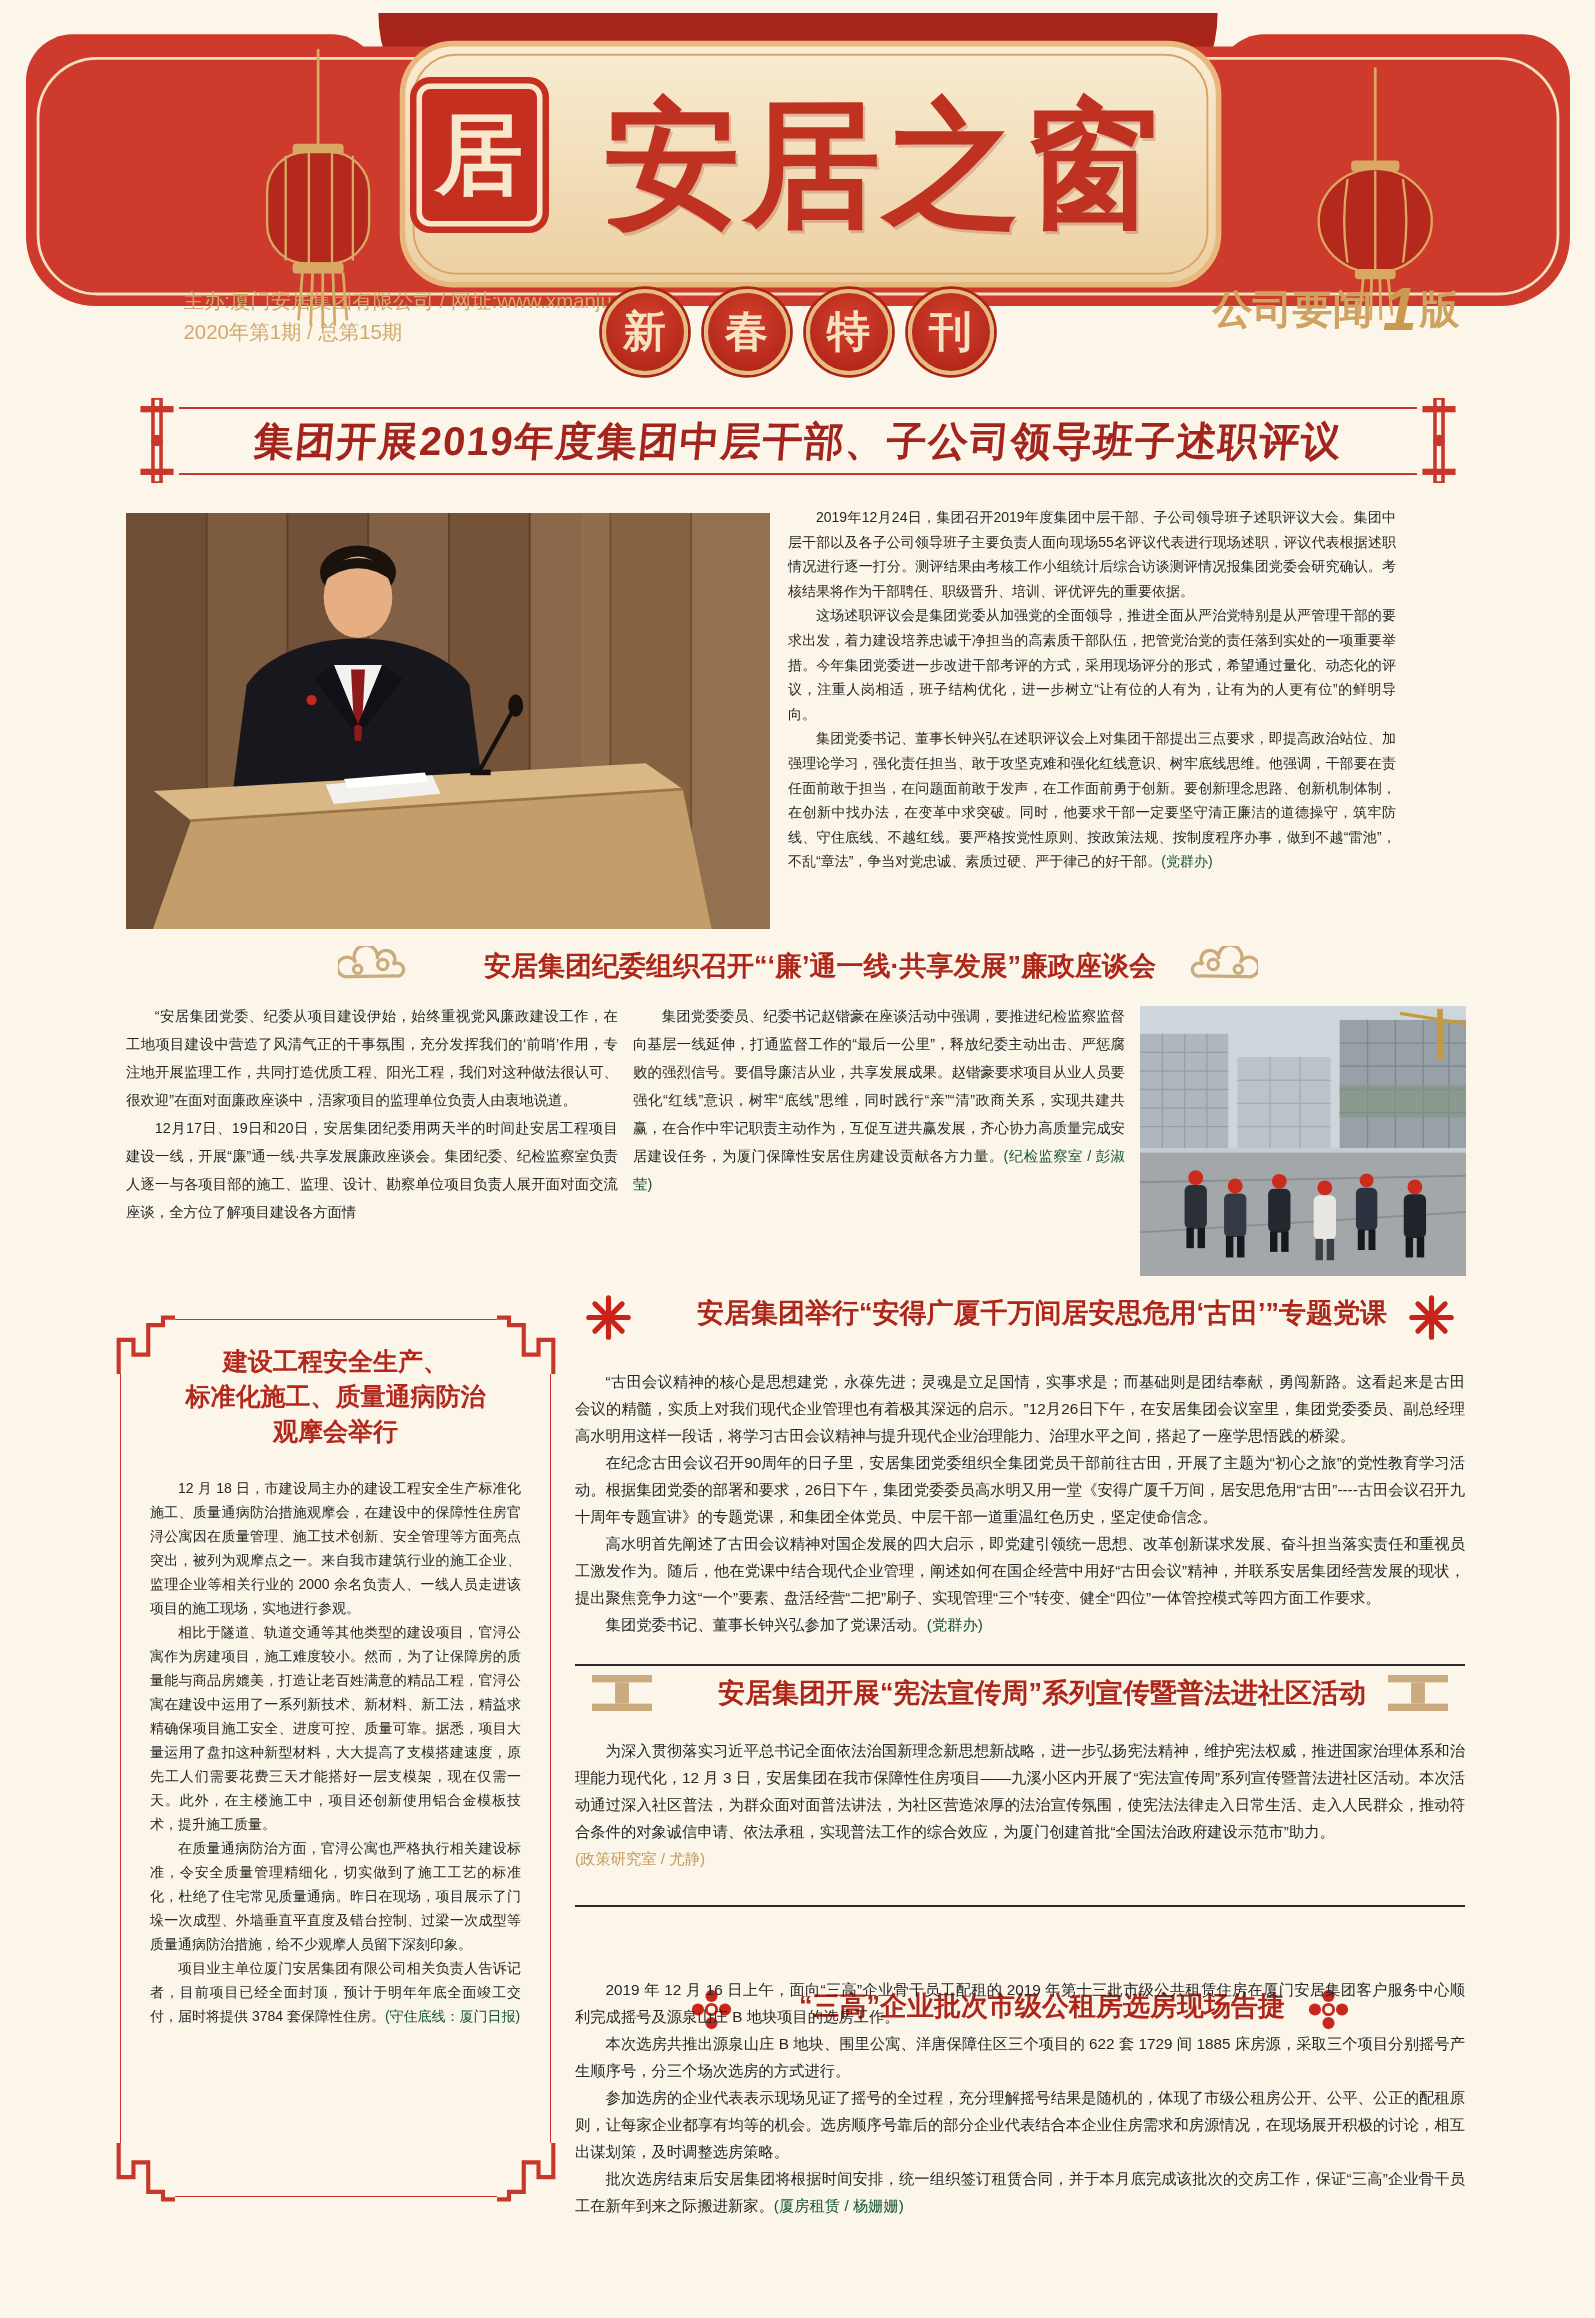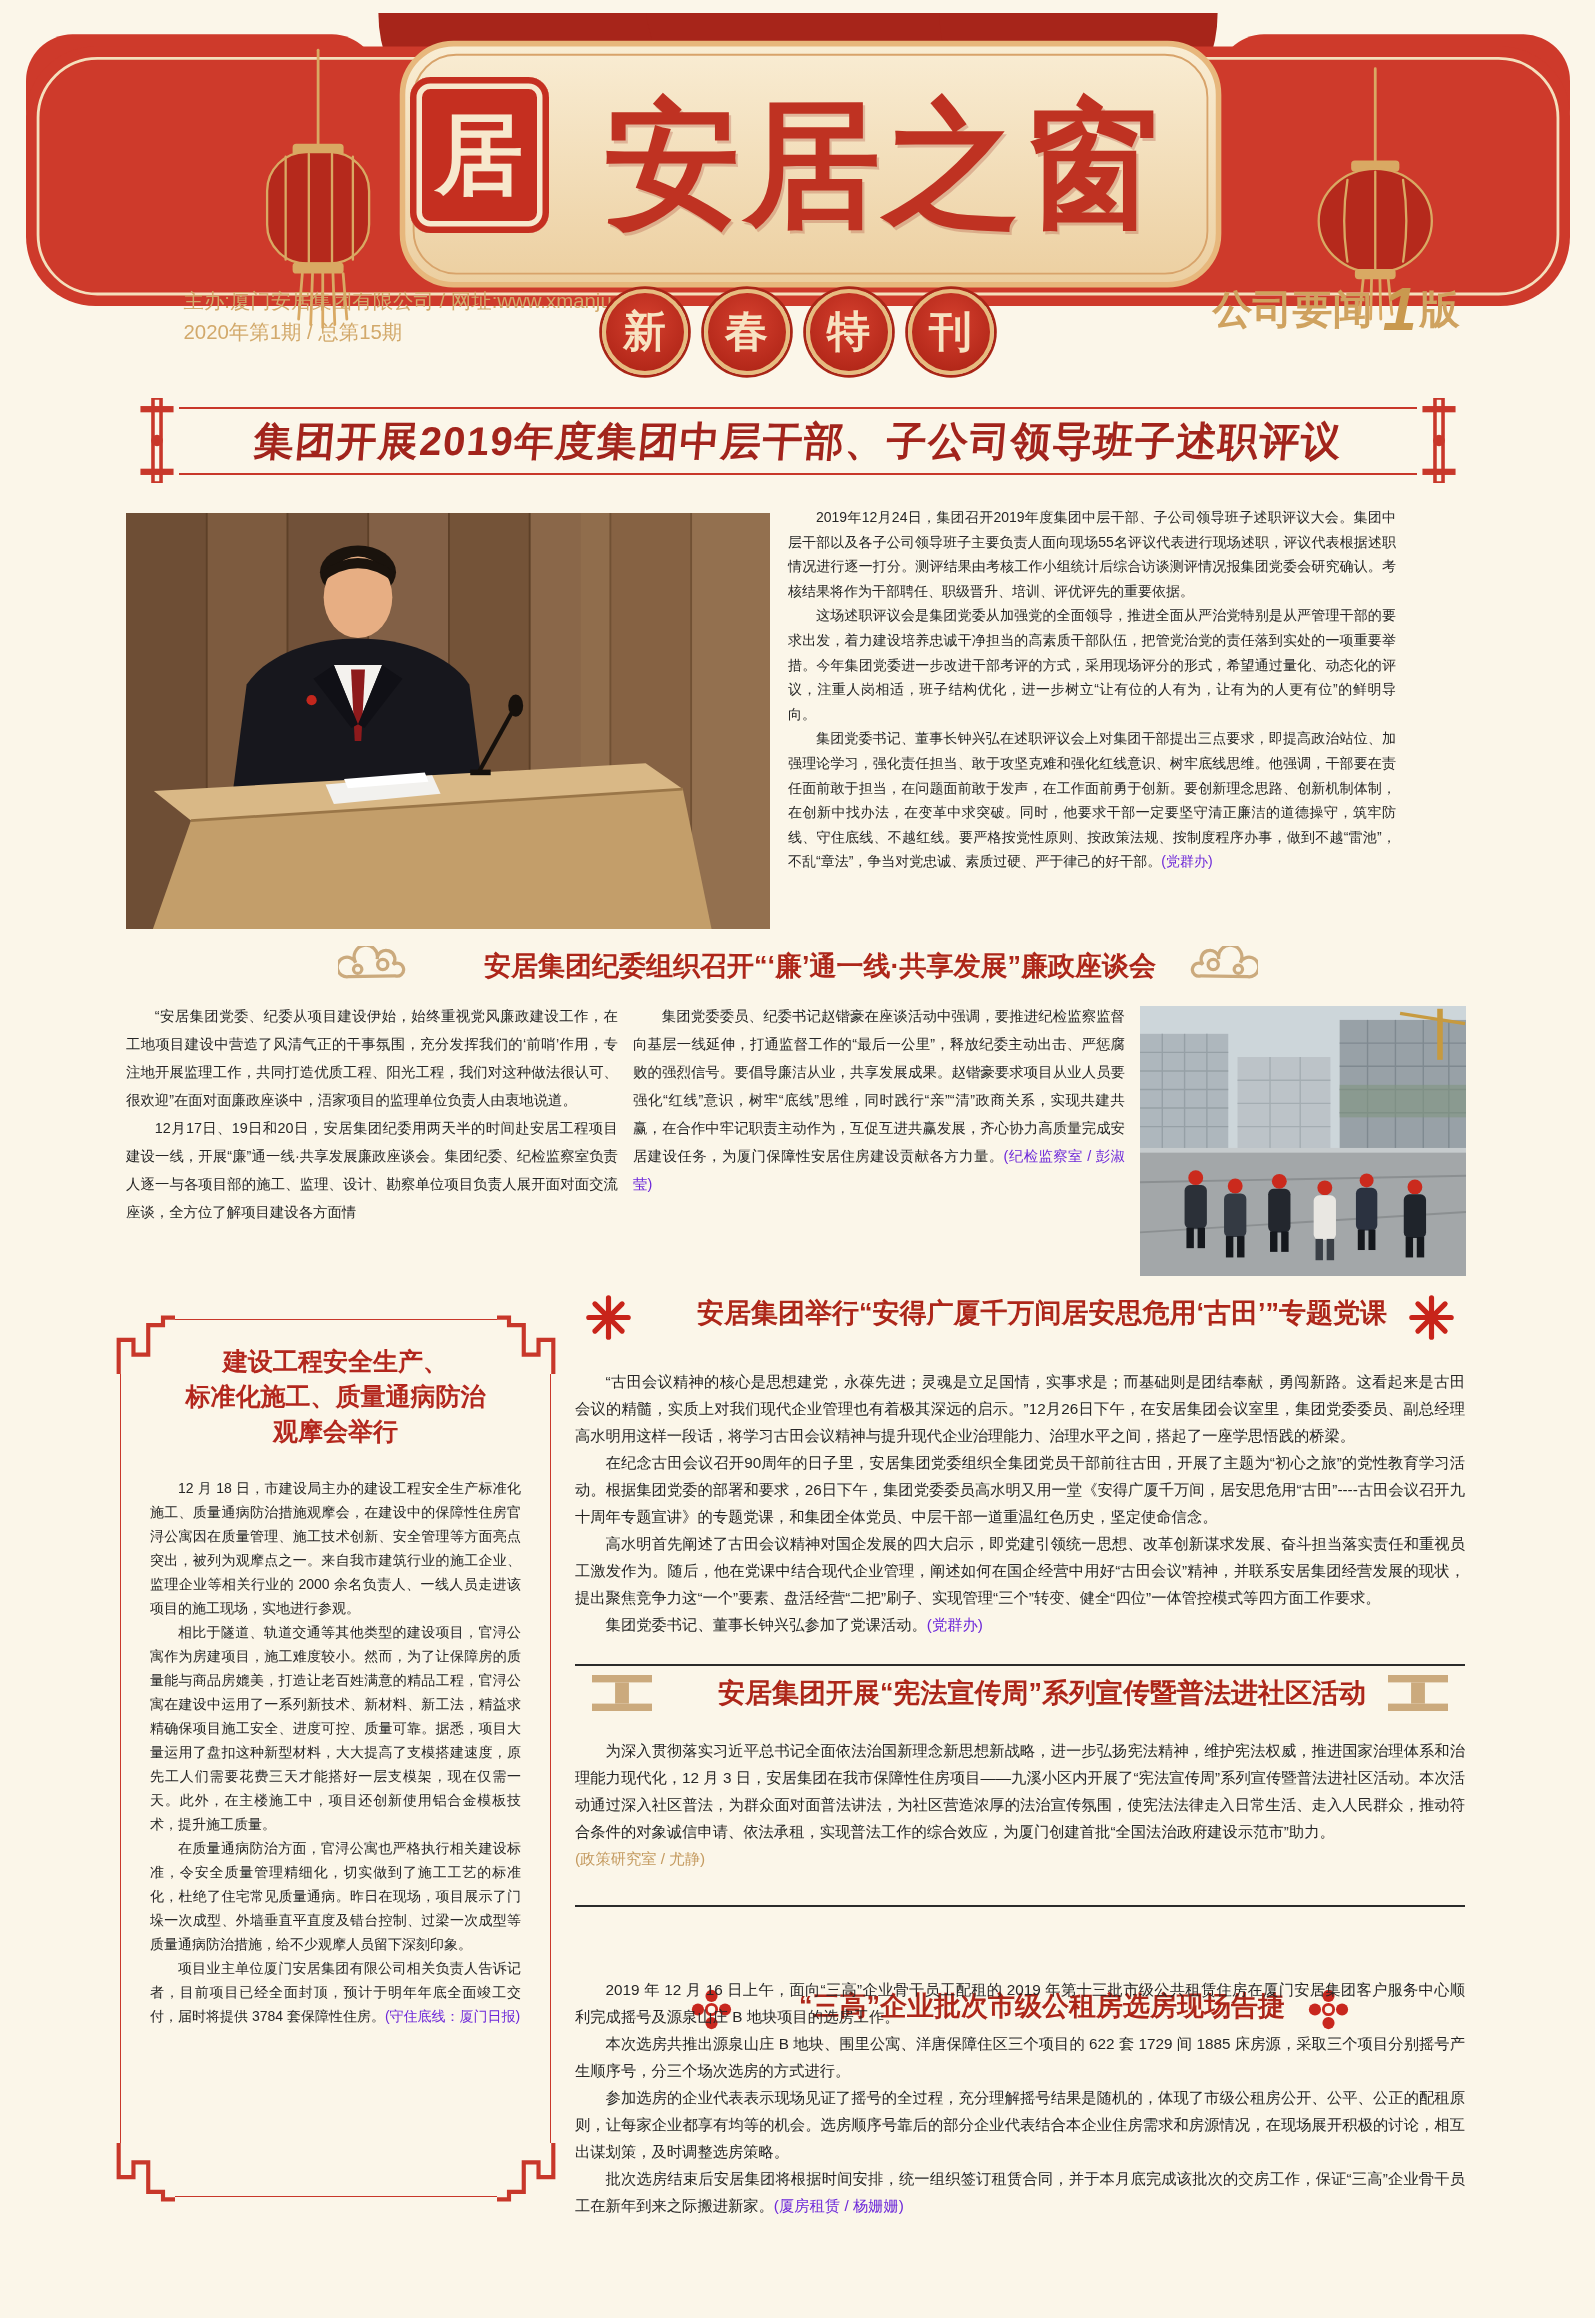--- a/index.html
+++ b/index.html
@@ -41,21 +41,21 @@
     border-top:2.8px solid #c8372a;border-bottom:2.8px solid #c8372a;
     display:flex;align-items:center;justify-content:center;
   }
   .headline{font-size:40px;font-weight:bold;color:#a2241c;transform:skewX(-5deg);letter-spacing:1.4px;white-space:nowrap;}
   .scroll-end{position:absolute;top:-5.6px;width:42px;height:85px;}
   .scroll-end.left{left:-2.8px;}
   .scroll-end.right{right:-2.8px;transform:scaleX(-1);}
   
   .para{margin:0;text-indent:2em;text-align:justify;}
   .cont{text-indent:0;}
-  .credit{color:#6d28d9;}
+  .credit{color:#14532d;}
   .credit-line{color:#c49a5f;margin:0;}
   .lead-text{position:absolute;left:788px;top:505px;width:608px;font-size:14px;line-height:24.6px;}
   .photo1{position:absolute;left:126px;top:513px;width:644px;height:416px;}
   .photo1 svg,.photo2 svg{display:block;width:100%;height:100%;}
   .lz-title-row{position:absolute;left:0;top:946px;width:100%;display:flex;justify-content:center;align-items:center;gap:32px;}
   .sec-title{font-size:27px;font-weight:bold;color:#ad2619;white-space:nowrap;margin-left:44px;}
   .lz-col{position:absolute;top:1002px;width:492px;font-size:14.4px;line-height:28px;}
   .col1{left:126px;}
   .col2{left:633px;}
   .photo2{position:absolute;left:1140px;top:1006px;width:326px;height:270px;}

